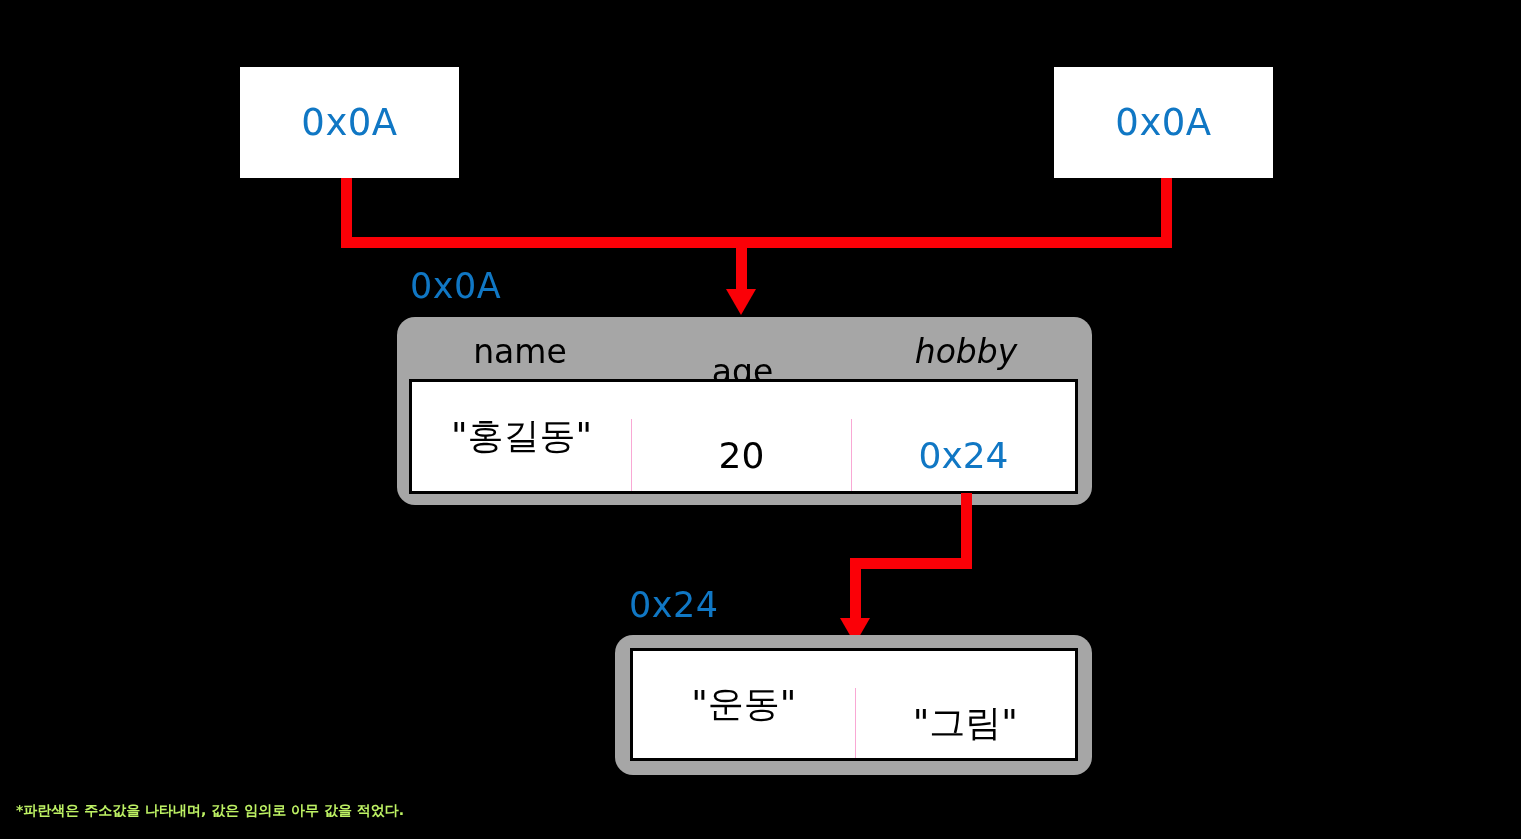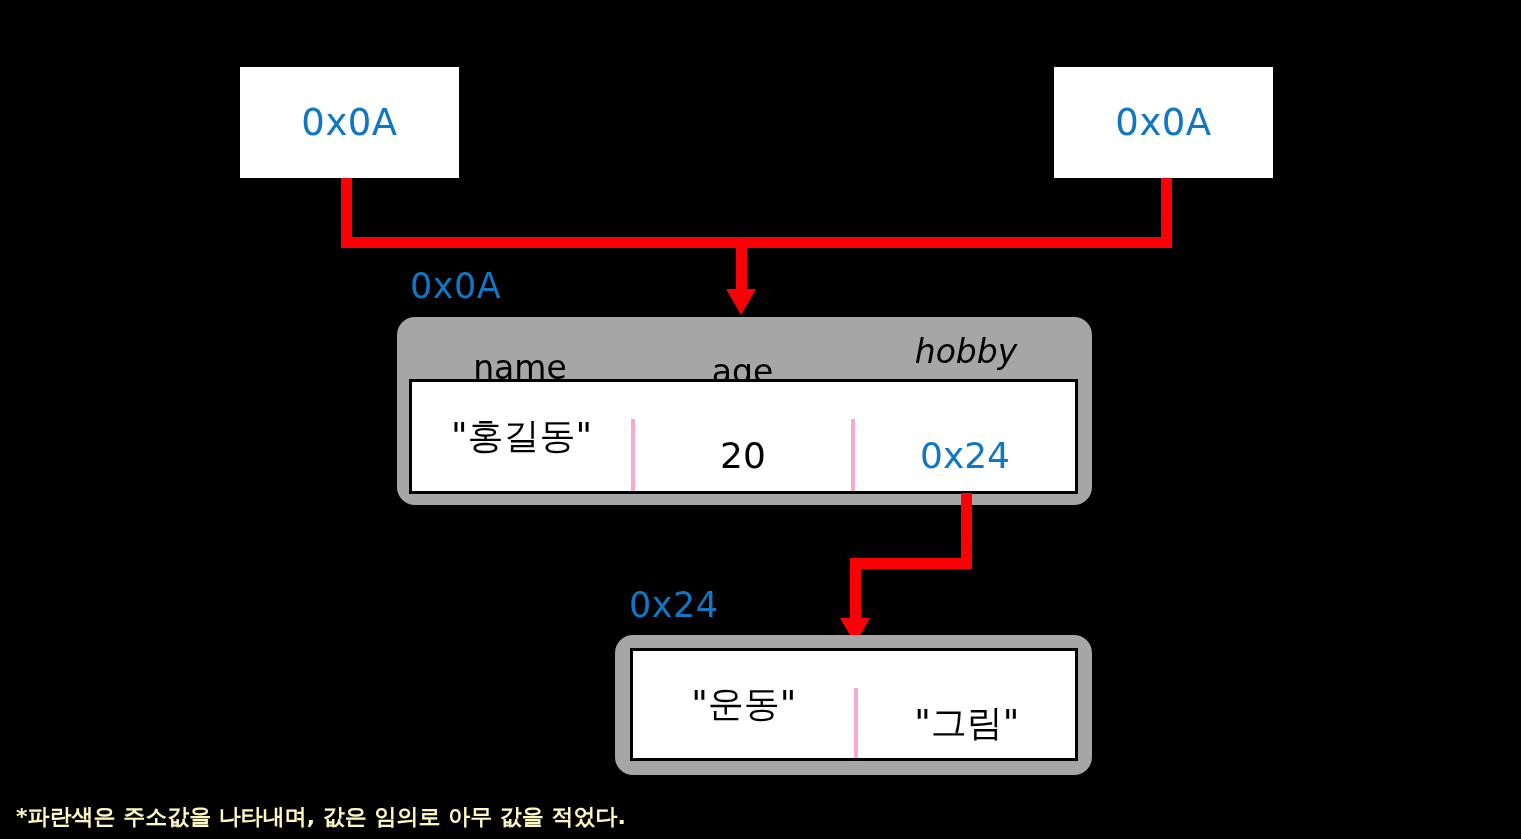--- a/index.html
+++ b/index.html
@@ -70,21 +70,21 @@
   .cells > .cell {
     display: flex;
     align-items: center;
     justify-content: center;
     box-sizing: border-box;
     font-size: 36px;
     color: #000000;
     background: #ffffff;
   }
   .cells > .cell + .cell {
-    border-left: 4px solid #f9a8d4;
+    border-left: 1px solid #f9a8d4;
     margin-top: 37px;
   }
   .cell.addr-val {
     color: #1077c4;
   }
 
   
   .seg {
     position: absolute;
     background: #fb0007;
@@ -94,22 +94,22 @@
     width: 0;
     height: 0;
     border-left: 15px solid transparent;
     border-right: 15px solid transparent;
     border-top: 26px solid #fb0007;
   }
 
   
   .footnote {
     position: absolute;
-    color: #fef9c3;
-    font-size: 22px;
+    color: #bef264;
+    font-size: 14px;
     font-weight: bold;
     white-space: nowrap;
   }
 </style>
 </head>
 <body>
 
 <div id="canvas">
 
   <div class="ptr-box" style="left:240px; top:67px; width:219px; height:111px;">
@@ -124,21 +124,21 @@
   <div class="seg" style="left:1161px; top:178px; width:11px; height:70px;"></div>
   <div class="seg" style="left:341px; top:237px; width:831px; height:11px;"></div>
   <div class="seg" style="left:736px; top:243px; width:11px; height:48px;"></div>
   <div class="arrow-down" style="left:726px; top:289px;"></div>
 
   <div class="addr-label" style="left:410px; top:266px;">0x0A</div>
 
   <div class="shell" style="left:397px; top:317px; width:695px; height:188px;"></div>
 
   <div class="field-headers" style="left:409px; top:335px; width:669px;">
-    <div style="width:222px;margin-top:16px;">name</div>
+    <div style="width:222px;">name</div>
     <div style="width:223px;margin-top:20px;">age</div>
     <div style="width:224px;font-style:italic;">hobby</div>
   </div>
 
   <div class="cells" style="left:409px; top:379px; width:669px; height:115px;">
     <div class="cell" style="width:219px;">"홍길동"</div>
     <div class="cell" style="width:220px;">20</div>
     <div class="cell addr-val" style="width:224px;">0x24</div>
   </div>
 

